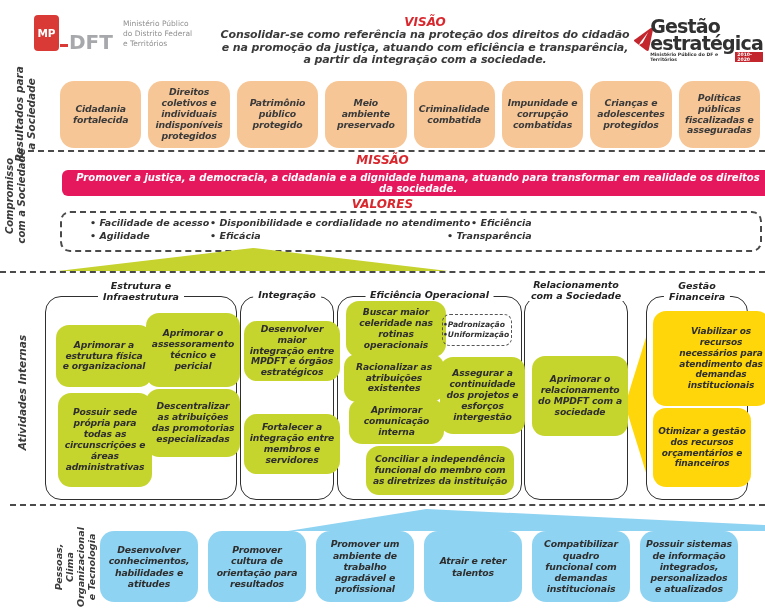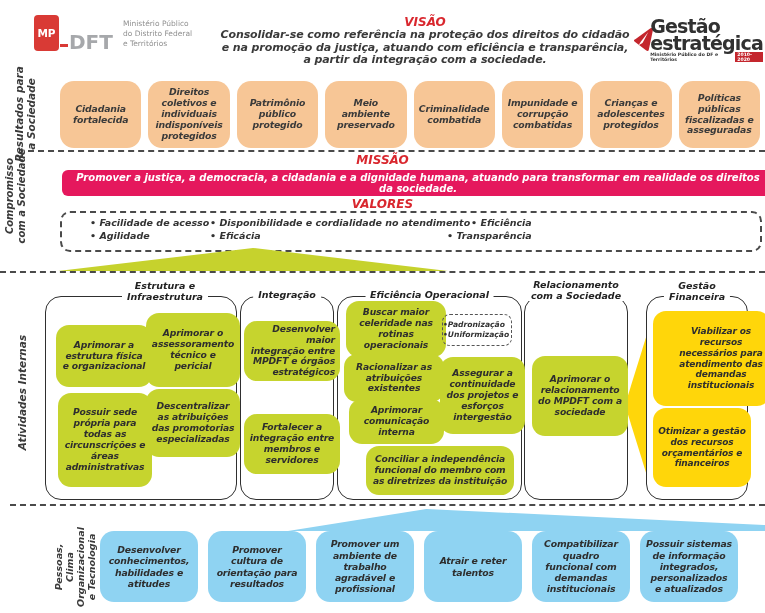--- a/index.html
+++ b/index.html
@@ -119,21 +119,21 @@
       <div class="vitem">Transparência</div>
     </div>
   </div>
 
   <div class="abs wedge-green" style="left:58px;top:248px;width:390px;height:23px;"></div>
   <div class="abs dash" style="left:0;top:271px;width:765px;"></div>
 
   <div class="vlabel" style="left:-48px;top:386px;width:140px;height:13px;font-size:10.5px;">Atividades Internas</div>
 
   <div class="abs col" style="left:45px;top:296px;width:190px;height:202px;">
-    <div class="col-label" style="top:-16px;margin-left:24px;">Estrutura e
+    <div class="col-label" style="top:-16px;">Estrutura e
 Infraestrutura</div>
   </div>
   <div class="abs col" style="left:240px;top:296px;width:92px;height:202px;">
     <div class="col-label" style="top:-7px;">Integração</div>
   </div>
   <div class="abs col" style="left:337px;top:296px;width:183px;height:202px;">
     <div class="col-label" style="top:-7px;">Eficiência Operacional</div>
   </div>
   <div class="abs col" style="left:524px;top:296px;width:102px;height:202px;">
     <div class="col-label" style="top:-17px;text-align:center;">Relacionamento
@@ -143,21 +143,21 @@
   <div class="abs col" style="left:646px;top:296px;width:100px;height:202px;background:#fff;">
     <div class="col-label" style="top:-16px;">Gestão
 Financeira</div>
   </div>
 
   <div class="abs box gbox" style="left:56px;top:325px;width:86px;height:56px;">Aprimorar a estrutura física e organizacional</div>
   <div class="abs box gbox" style="left:146px;top:313px;width:84px;height:68px;">Aprimorar o assessoramento técnico e pericial</div>
   <div class="abs box gbox" style="left:58px;top:393px;width:84px;height:88px;">Possuir sede própria para todas as circunscrições e áreas administrativas</div>
   <div class="abs box gbox" style="left:146px;top:389px;width:84px;height:62px;">Descentralizar as atribuições das promotorias especializadas</div>
 
-  <div class="abs box gbox" style="left:244px;top:321px;width:86px;height:54px;text-align:right;">Desenvolver maior integração entre MPDFT e órgãos estratégicos</div>
+  <div class="abs box gbox" style="left:244px;top:321px;width:86px;height:54px;">Desenvolver maior integração entre MPDFT e órgãos estratégicos</div>
   <div class="abs box gbox" style="left:244px;top:414px;width:86px;height:54px;">Fortalecer a integração entre membros e servidores</div>
 
   <div class="abs box gbox" style="left:346px;top:301px;width:90px;height:50px;">Buscar maior celeridade nas rotinas operacionais</div>
   <div class="abs" style="left:442px;top:314px;width:68px;height:30px;border:1.5px dashed #555;border-radius:8px;display:flex;flex-direction:column;justify-content:center;">
     <div class="noteitem">Padronização</div>
     <div class="noteitem">Uniformização</div>
   </div>
   <div class="abs box gbox" style="left:344px;top:354px;width:90px;height:42px;">Racionalizar as atribuições existentes</div>
   <div class="abs box gbox" style="left:440px;top:357px;width:75px;height:71px;">Assegurar a continuidade dos projetos e esforços intergestão</div>
   <div class="abs box gbox" style="left:349px;top:399px;width:85px;height:39px;">Aprimorar comunicação interna</div>

